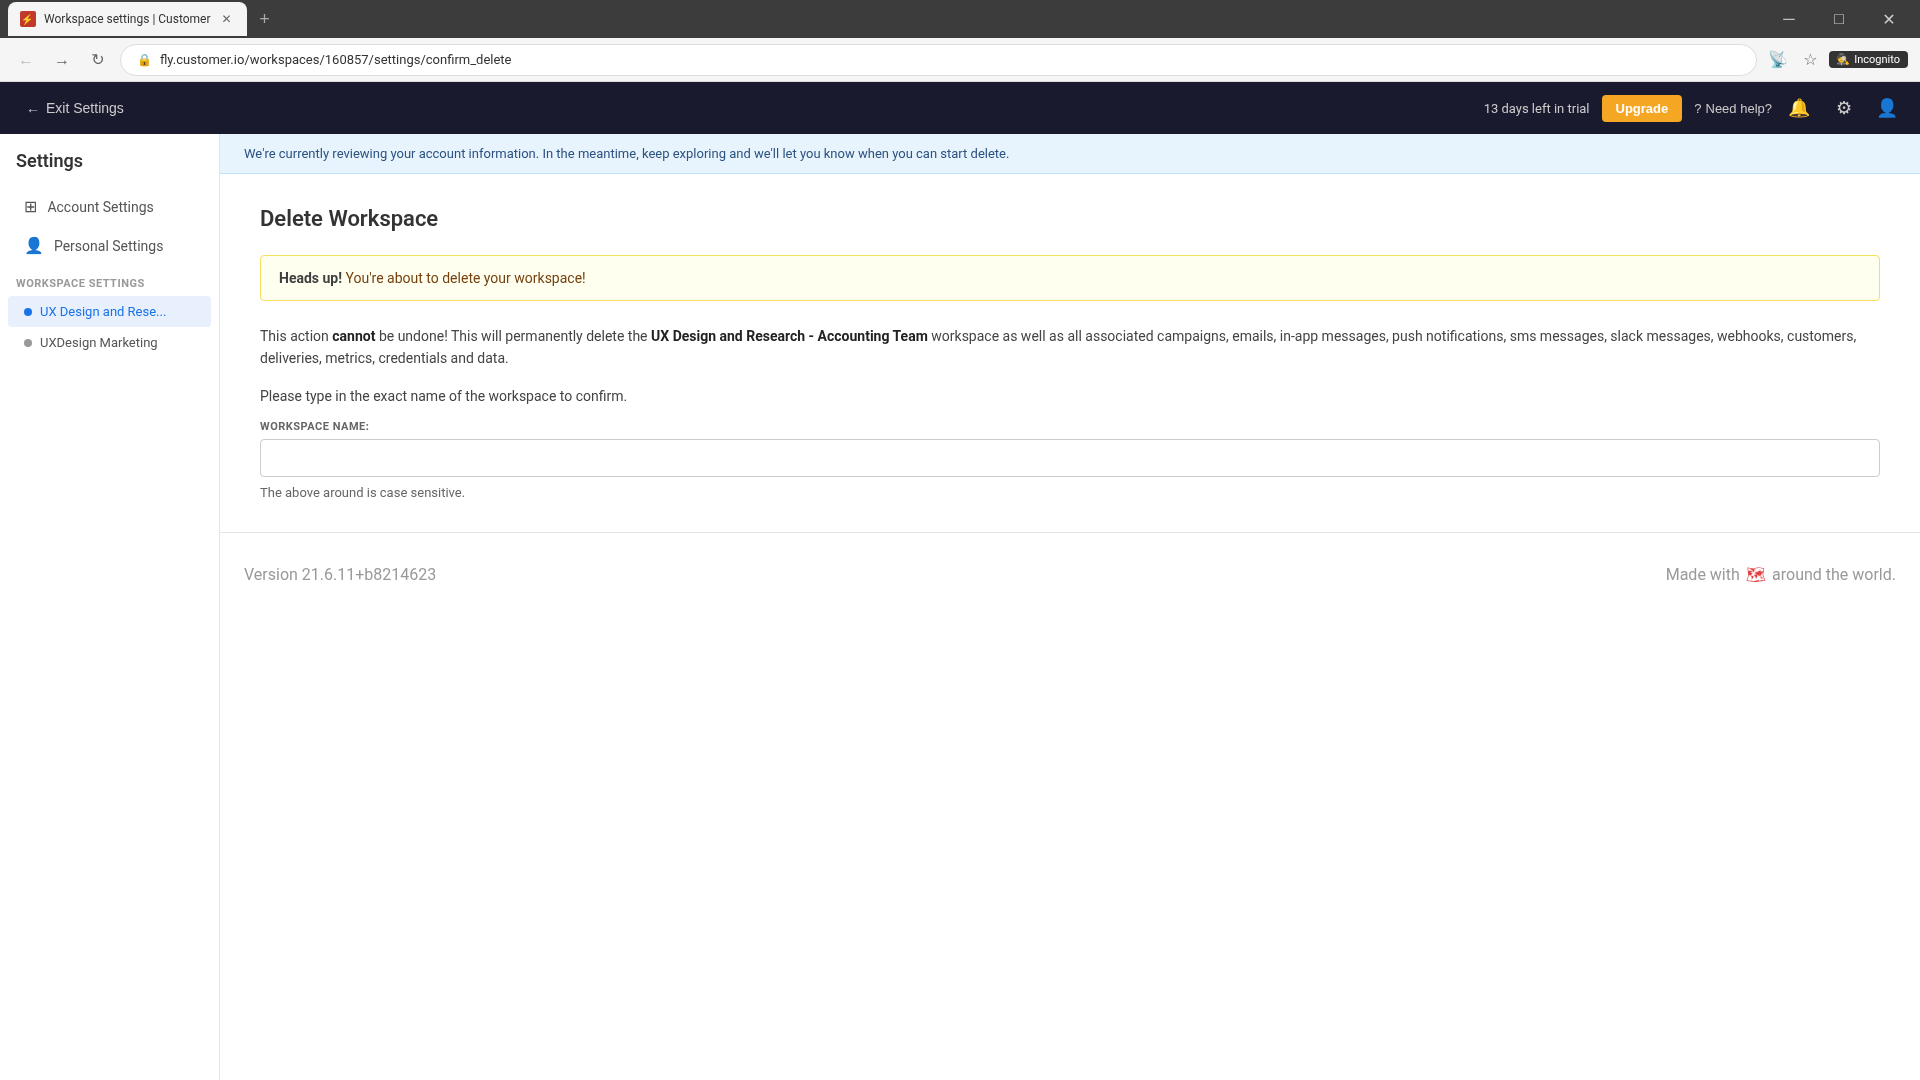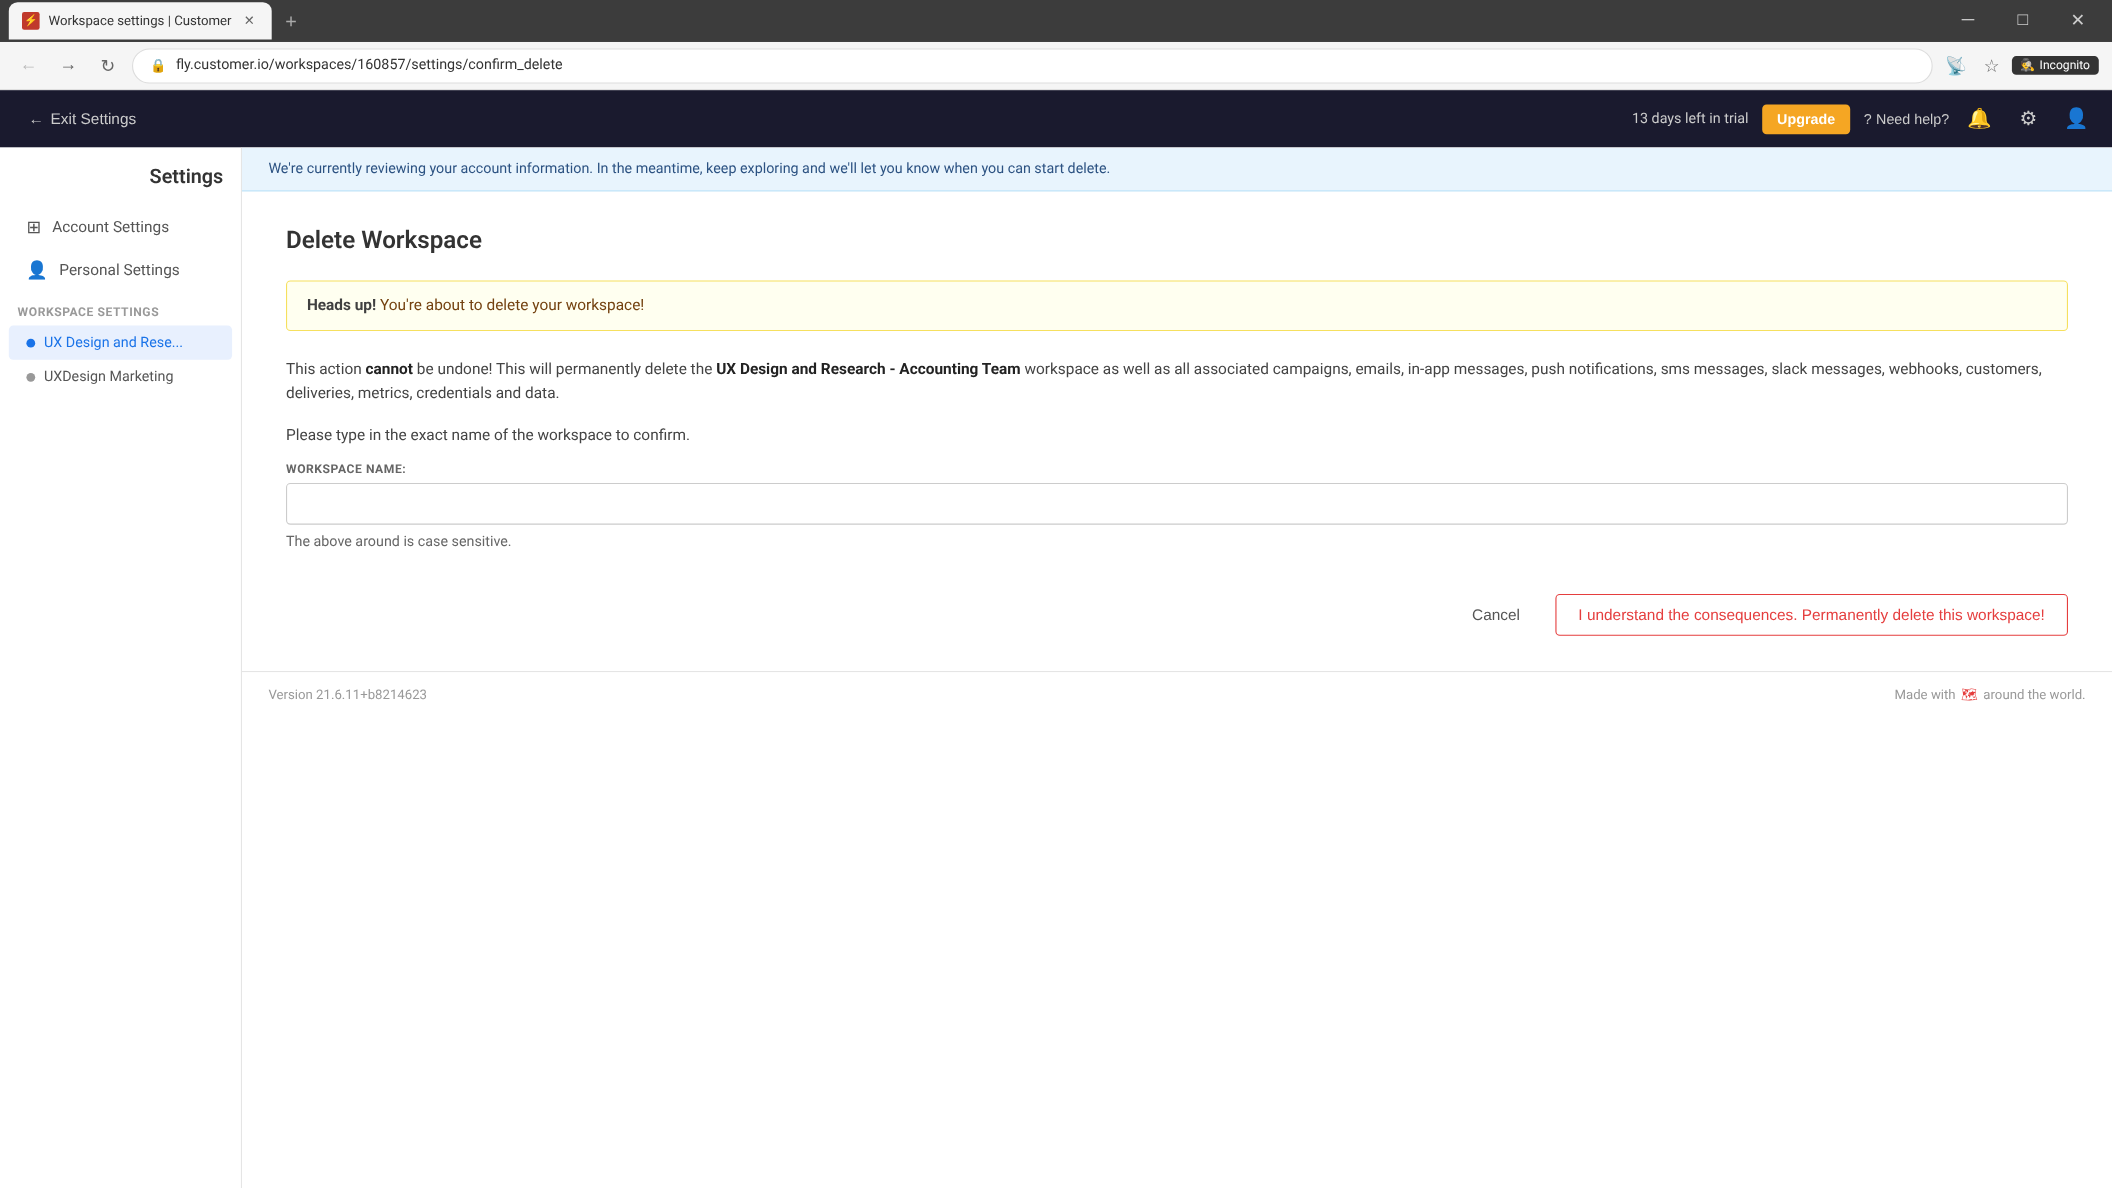--- a/index.html
+++ b/index.html
@@ -34,21 +34,21 @@
     .trial-text { color: #ccc; font-size: 13px; }
     .upgrade-btn { background: #f5a623; color: #fff; border: none; border-radius: 4px; padding: 6px 14px; font-size: 13px; font-weight: 600; cursor: pointer; }
     .nav-icon-btn { background: none; border: none; color: #ccc; cursor: pointer; font-size: 18px; width: 32px; height: 32px; display: flex; align-items: center; justify-content: center; border-radius: 50%; }
     .need-help-btn { background: none; border: none; color: #ccc; cursor: pointer; display: flex; align-items: center; gap: 4px; font-size: 13px; }
 
     
     .main-layout { display: flex; flex: 1; overflow: hidden; }
 
     
     .sidebar { width: 220px; background: #fff; border-right: 1px solid #e5e5e5; padding: 16px 0; flex-shrink: 0; }
-    .sidebar-title { font-size: 18px; font-weight: 600; color: #333; padding: 0 16px 16px; text-align: right; }
+    .sidebar-title { font-size: 18px; font-weight: 600; color: #333; padding: 0 16px 16px; }
     .sidebar-nav-item { display: flex; align-items: center; gap: 10px; padding: 10px 16px; cursor: pointer; color: #555; font-size: 14px; border-radius: 4px; margin: 0 8px; }
     .sidebar-section-title { font-size: 11px; font-weight: 700; text-transform: uppercase; color: #999; padding: 12px 16px 6px; letter-spacing: 0.5px; }
     .workspace-item { display: flex; align-items: center; gap: 8px; padding: 8px 16px; cursor: pointer; font-size: 13px; color: #555; border-radius: 4px; margin: 0 8px; }
     .workspace-item.active { background: #e8f0fe; color: #1a73e8; }
     .workspace-dot { width: 8px; height: 8px; border-radius: 50%; background: #999; flex-shrink: 0; }
     .workspace-dot.active { background: #1a73e8; }
     .workspace-name { overflow: hidden; white-space: nowrap; text-overflow: ellipsis; }
 
     
     .content-area { flex: 1; overflow-y: auto; background: #fff; }
@@ -73,21 +73,21 @@
     .form-label { font-size: 11px; font-weight: 700; text-transform: uppercase; color: #666; letter-spacing: 0.5px; margin-bottom: 6px; }
     .workspace-name-input { width: 100%; border: 1px solid #ccc; border-radius: 4px; padding: 10px 12px; font-size: 14px; color: #333; outline: none; }
     .field-hint { font-size: 13px; color: #666; margin-top: 8px; }
 
     
     .action-row { display: flex; align-items: center; justify-content: flex-end; gap: 16px; margin-top: 40px; }
     .cancel-btn { background: none; border: none; color: #555; font-size: 14px; cursor: pointer; padding: 8px 16px; border-radius: 4px; }
     .delete-btn { background: #fff; border: 1px solid #e53e3e; color: #e53e3e; border-radius: 4px; padding: 10px 20px; font-size: 14px; cursor: pointer; }
 
     
-    .page-footer { display: flex; justify-content: space-between; padding: 13px 24px; border-top: 1px solid #e5e5e5; font-size: 12px; color: #999; background: #fff; }
+    .page-footer { display: flex; justify-content: space-between; padding: 32px 24px; border-top: 1px solid #e5e5e5; font-size: 16px; color: #999; background: #fff; }
 
     
     .window-controls { display: flex; align-items: center; gap: 4px; position: absolute; right: 0; top: 0; padding: 0 8px; height: 38px; }
     .win-btn { background: none; border: none; color: #ccc; font-size: 16px; cursor: pointer; width: 46px; height: 38px; display: flex; align-items: center; justify-content: center; }
   </style>
 </head>
 <body>
 
 <div class="browser-chrome">
 
@@ -191,24 +191,20 @@
           </p>
 
           <p class="confirm-text">Please type in the exact name of the workspace to confirm.</p>
 
           <div>
             <div class="form-label">WORKSPACE NAME:</div>
             <input type="text" class="workspace-name-input" placeholder="" style="">
             <div class="field-hint">The above around is case sensitive.</div>
           </div>
 
-          <div class="action-row">
-            <button class="cancel-btn">Cancel</button>
-            <button class="delete-btn">I understand the consequences. Permanently delete this workspace!</button>
-          </div>
         </div>
 
         <div class="page-footer">
           <span>Version 21.6.11+b8214623</span>
           <span>
             <span>Made with</span>
             <span style="color:#e53e3e; margin:0 2px;">🗺</span>
             <span>around the world.</span>
           </span>
         </div>

